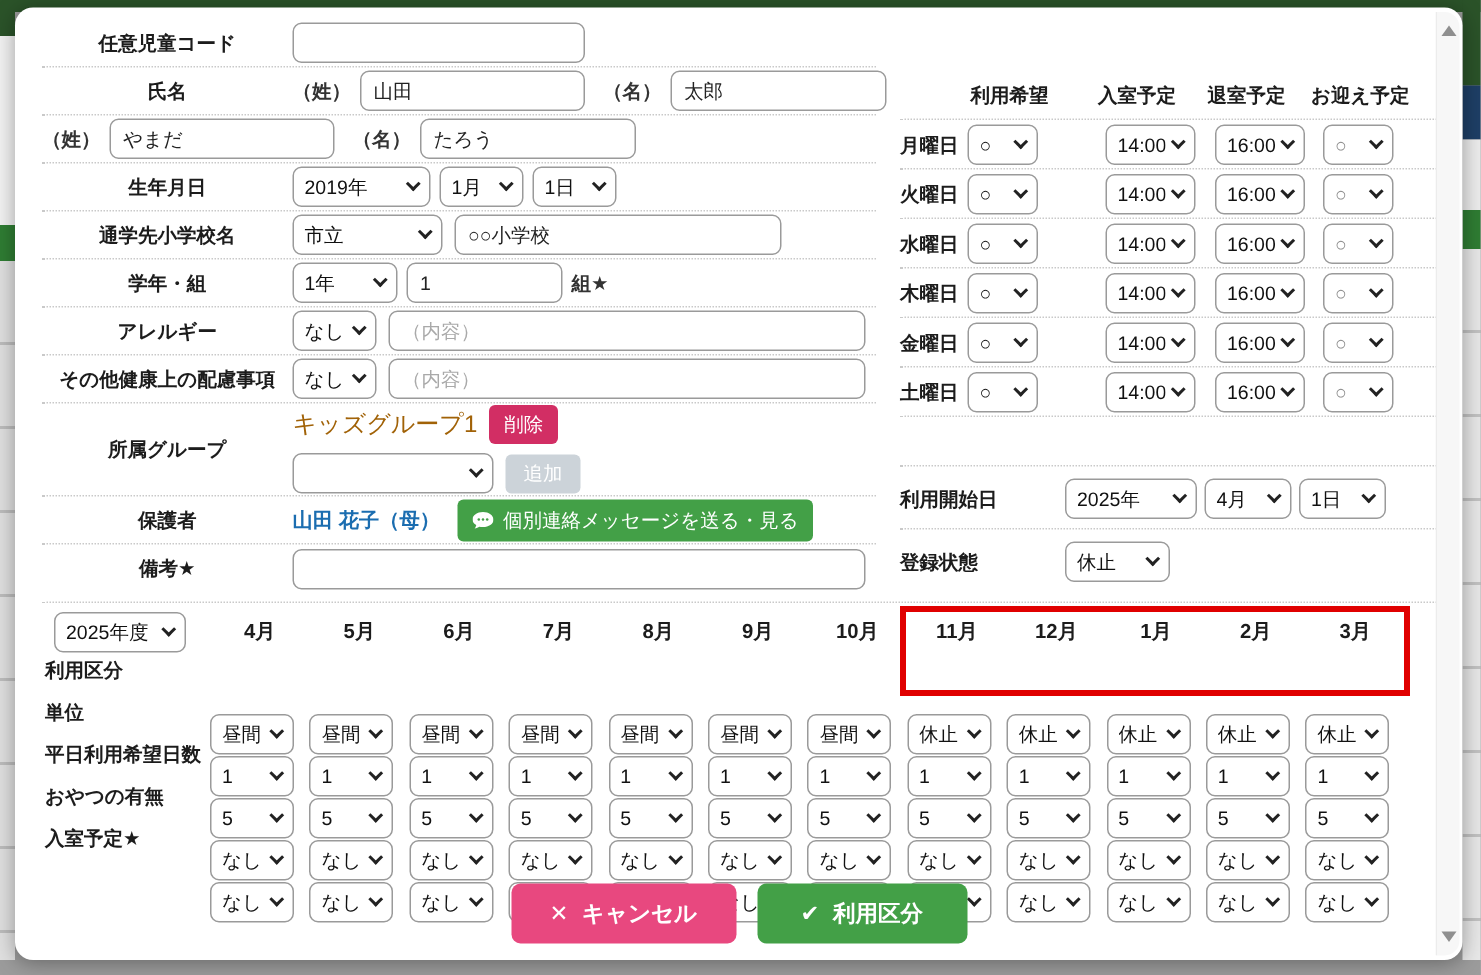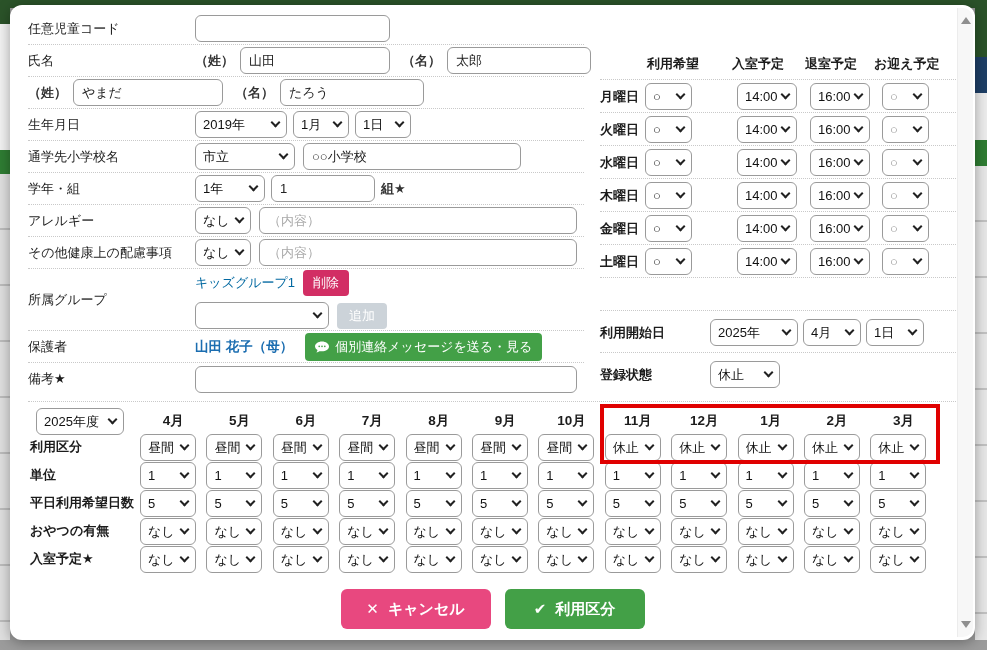--- a/index.html
+++ b/index.html
@@ -49,21 +49,21 @@
     white-space:nowrap; overflow:hidden; flex:0 0 auto; }
   .inp .ph { color:#a9a9a9; }.w47{width:47px}.w56{width:56px}.w58{width:58px}.w60{width:60px}
   .w70{width:70px}.w88{width:88px}.w92{width:92px}.w100{width:100px}.w104{width:104px}
   .w134{width:134px}.w144{width:144px}.w150{width:150px}.w195{width:195px}
   .w218{width:218px}.w318{width:318px}.w382{width:382px}
 
   
   .lcol { position:absolute; left:18px; top:8px; width:556px; }
   .lrow { display:flex; align-items:center; border-bottom:1px dotted #c9c9c9; min-height:32px; }
   .lrow:last-child { border-bottom:none; }
-  .lbl { flex:0 0 167px; font-weight:normal; font-size:13px; color:#1c1c1c; }
+  .lbl { flex:0 0 167px; font-weight:bold; font-size:13px; color:#1c1c1c;text-align:center; }
   .pfx { font-weight:600; color:#333; font-size:13px; margin-right:6px; }
   .ml8{margin-left:8px}.ml12{margin-left:12px}.ml6{margin-left:6px}
   .grp-line { display:flex; align-items:center; }
   .btn-del { background:#d22e64; color:#fff; font-size:13px; border-radius:4px;
     padding:4px 10px; margin-left:8px; }
   .btn-add { background:#ccd3d9; color:#fff; font-size:13px; border-radius:4px;
     padding:4px 12px; margin-left:8px; }
   .guardian-link { color:#1b6db0; font-weight:bold; font-size:13.5px; }
   .btn-msg { display:inline-flex; align-items:center; gap:6px; background:#43a047; color:#fff;
     font-size:13px; border-radius:4px; padding:5px 10px; margin-left:12px; }
@@ -81,21 +81,21 @@
   .drow .sel { position:absolute; top:8px; }
   .drow.bline { border-bottom:1px dotted #c9c9c9; }
 
   
   .monthly { position:absolute; left:18px; top:396px; width:930px; height:182px;
     border-top:1px dotted #c9c9c9; }
   .ysel { position:absolute; left:8px; top:6px; }
   .mheads { position:absolute; left:112px; top:10px; display:grid;
     grid-template-columns:repeat(12,66.4px); }
   .mheads span { width:66.4px; text-align:center; font-weight:bold; font-size:13.5px; color:#1c1c1c; }
-  .mgrid { position:absolute; left:112px; display:grid; grid-template-columns:repeat(12,66.4px); }
+  .mgrid { position:absolute; left:112px; display:grid; grid-template-columns:repeat(12,66.4px);margin-top:42px; }
   .mlabel { position:absolute; left:2px; font-weight:bold; font-size:13px; color:#1c1c1c; }
   .redbox { position:absolute; left:572px; top:2px; width:340px; height:60px;
     border:4px solid #e00000; pointer-events:none; z-index:5; }
 
   
   .actions { position:absolute; left:50%; transform:translateX(-50%); top:584px;
     display:flex; gap:14px; }
   .btn { display:inline-flex; align-items:center; justify-content:center; gap:9px;
     color:#fff; font-weight:bold; font-size:15px; border-radius:6px; height:40px; }
   .btn .ic { font-weight:bold; font-size:15px; }
@@ -215,21 +215,21 @@
         </span>
       <span class="inp w318 ml8">
           <span class="ph">（内容）</span>
         </span>
     </div>
 
     <div class="lrow" style="min-height:62px">
       <span class="lbl">所属グループ</span>
       <span style="display:flex;flex-direction:column;gap:6px">
         <span class="grp-line">
-          <span style="font-size:13px;color:#0369a1">キッズグループ1</span>
+          <span style="font-size:16px;color:#a16207">キッズグループ1</span>
           <span class="btn-del">削除</span>
         </span>
         <span class="grp-line">
           <span class="sel w134">
               <span class="sv"></span>
               <i class="chev"></i>
             </span>
           <span class="btn-add">追加</span>
         </span>
       </span>

